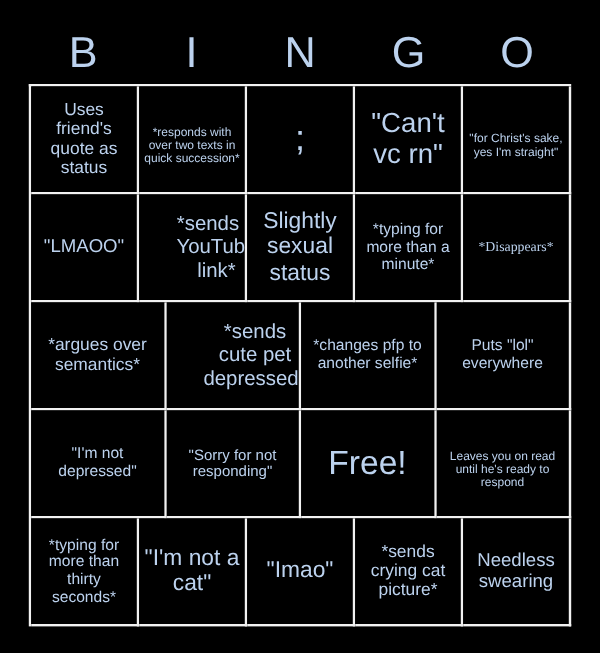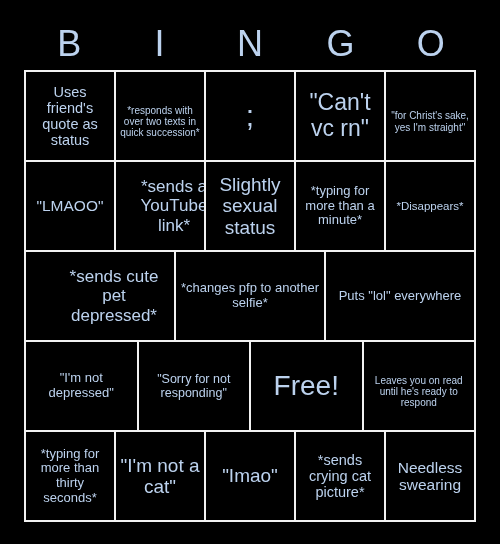--- a/index.html
+++ b/index.html
@@ -52,35 +52,35 @@
     flex-direction: row;
     height: 90px;
   }
   .cell {
     flex: 1 1 0;
     border-right: 2px solid #f2f2f2;
     border-bottom: 2px solid #f2f2f2;
     box-sizing: border-box;
     display: flex;
     align-items: center;
-    justify-content: center;
+    justify-content: flex-start;
     text-align: center;
     padding: 2px 3px;
     color: #bcd2ee;
     background: #000000;
     overflow: hidden;
   }
   .cell span {
     display: block;
     width: 100%;
     line-height: 1.12;
     word-wrap: break-word;
   }
   .fs-10 { font-size: 10px; margin-top: 11px; }
-  .fs-11 { font-size: 11.5px; }
+  .fs-11 { font-size: 11.5px; font-family: Liberation Serif, serif; }
   .fs-12 { font-size: 12.5px; }
   .fs-13 { font-size: 13px; }
   .fs-14 { font-size: 14.5px; }
   .fs-15 { font-size: 15.5px; }
   .fs-17 { font-size: 17px; margin-left: 28px; }
   .fs-19 { font-size: 19px; }
   .fs-21 { font-size: 21px; }
   .fs-23 { font-size: 23px; }
   .fs-26 { font-size: 28px; }
   .fs-30 { font-size: 30px; }
@@ -131,20 +131,23 @@
       <div class="cell">
           <span class="fs-13">*typing for more than a minute*</span>
         </div>
       <div class="cell">
           <span class="fs-11">*Disappears*</span>
         </div>
     </div>
 
     <div class="row">
       <div class="cell">
+          <span class="fs-14">*argues over semantics*</span>
+        </div>
+      <div class="cell">
           <span class="fs-17">*sends cute pet depressed*</span>
         </div>
       <div class="cell">
           <span class="fs-13">*changes pfp to another selfie*</span>
         </div>
       <div class="cell">
           <span class="fs-13">Puts "lol" everywhere</span>
         </div>
     </div>
 

